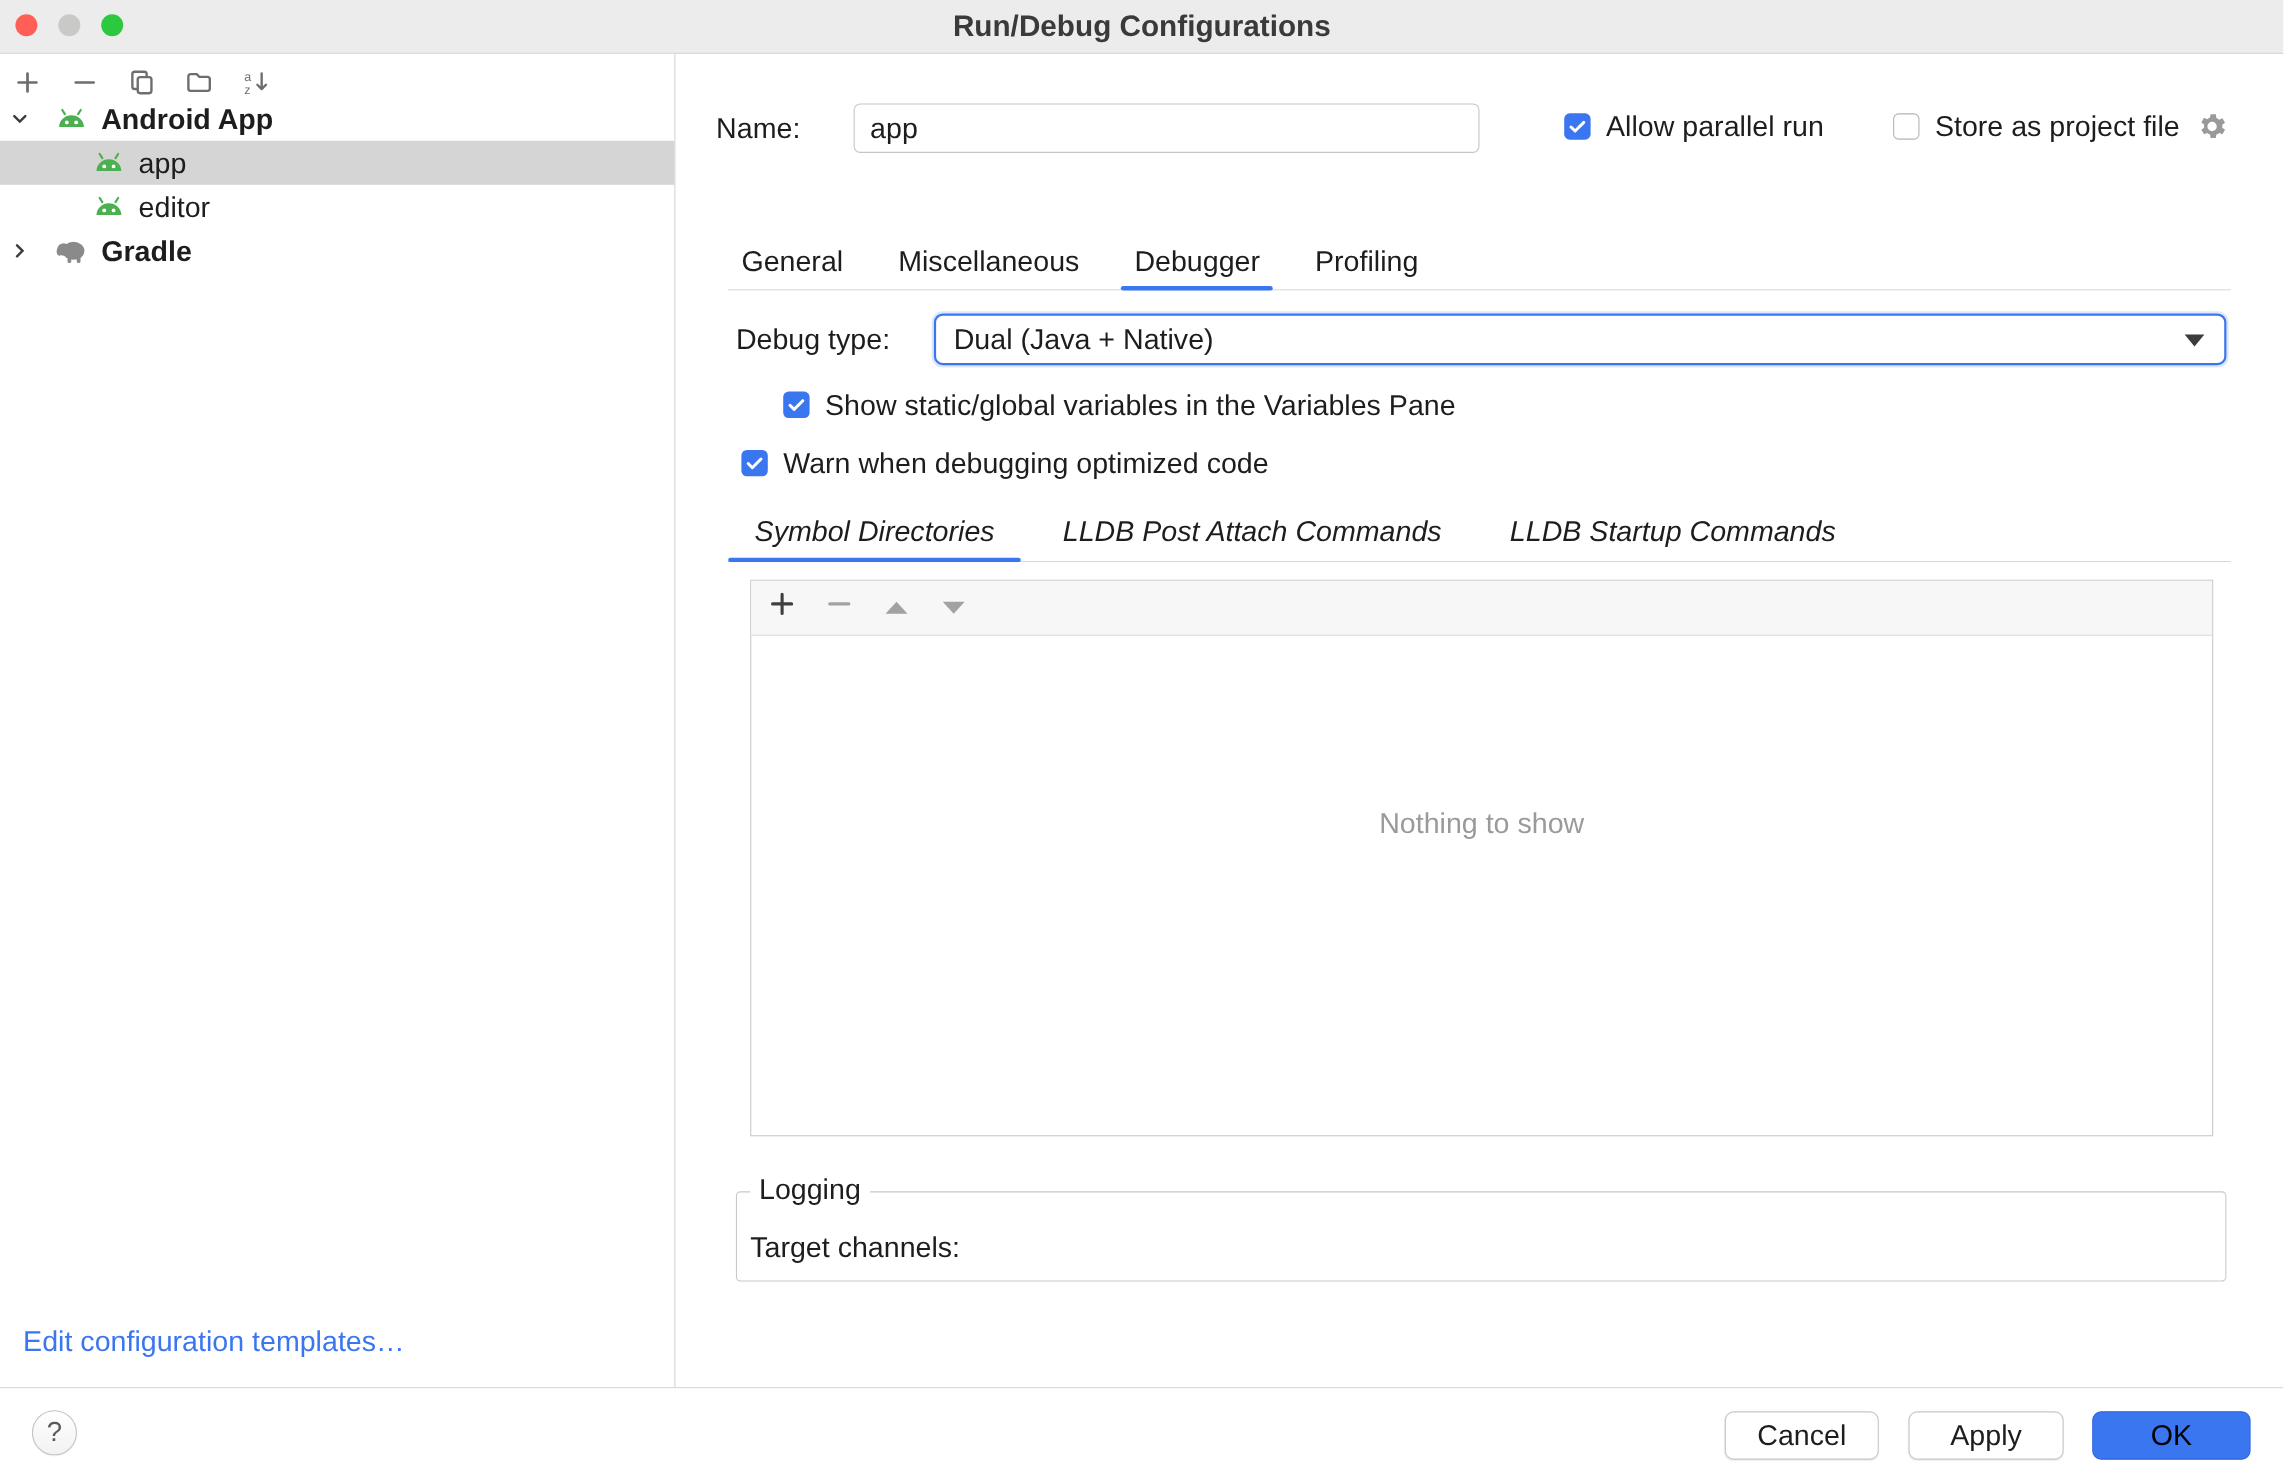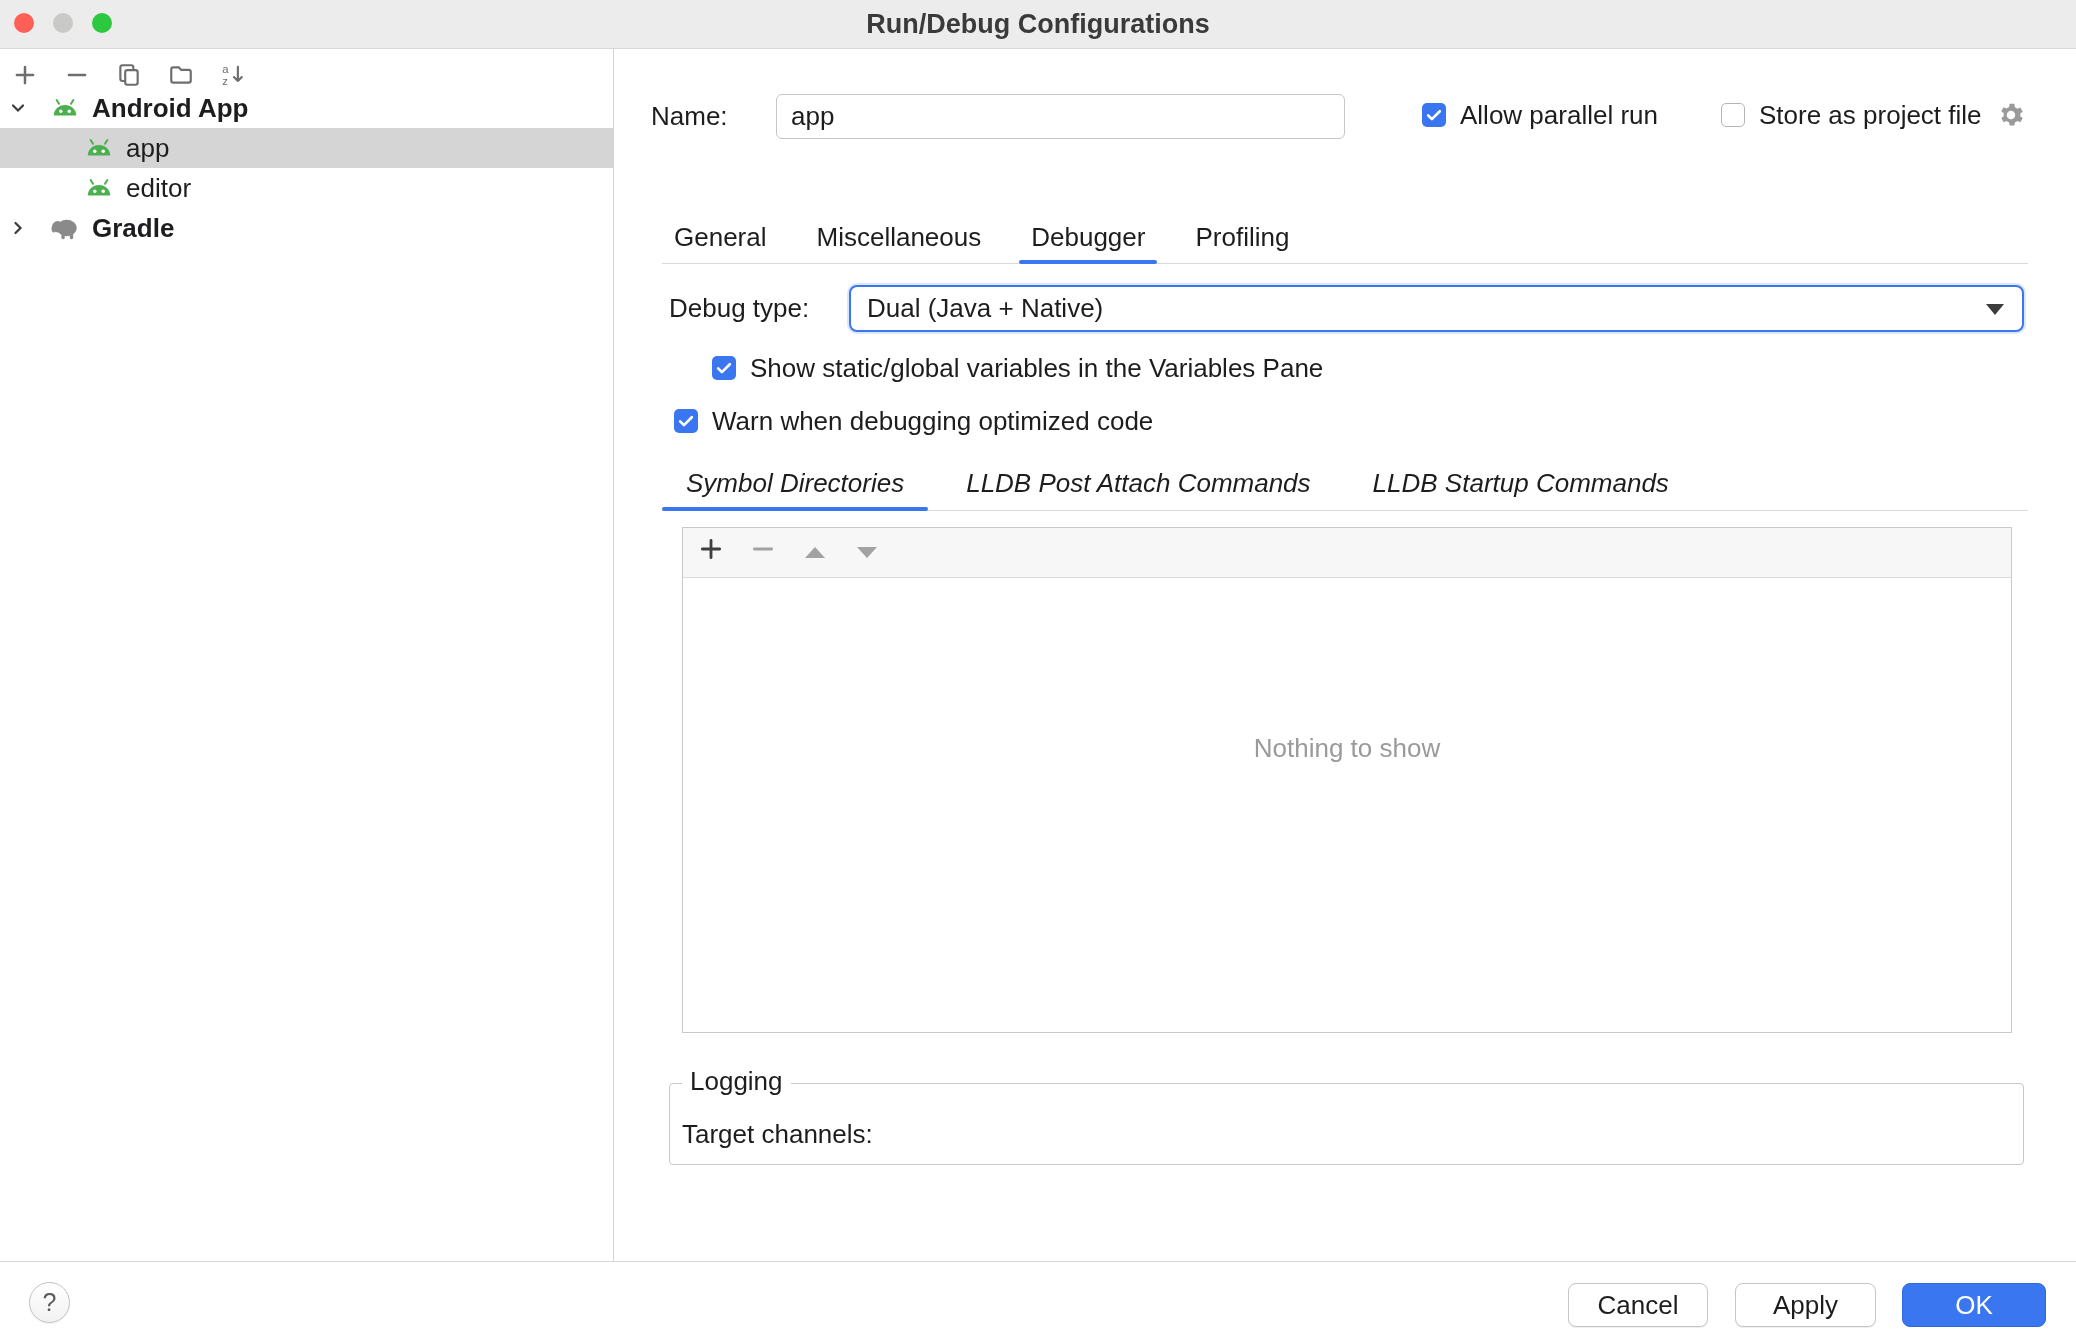--- a/index.html
+++ b/index.html
@@ -111,21 +111,21 @@
     position:absolute; left:29px; top:20px; width:41px; height:41px; border-radius:50%;
     border:1.5px solid #c2c2c2; background:linear-gradient(#ffffff,#f2f2f2);
     display:flex; align-items:center; justify-content:center;
     color:#5a5a5a; font-size:25px; box-shadow:0 1px 1px rgba(0,0,0,0.06);
   }
   .btn {
     position:absolute; top:21px; height:44px; border-radius:8px; font-size:26px;
     display:flex; align-items:center; justify-content:center; white-space:nowrap; cursor:default;
   }
   .btn.secondary { background:#fff; border:1px solid #c6c6c6; box-shadow:0 1px 1px rgba(0,0,0,0.07); color:#1d1d1f; }
-  .btn.primary { background:#3b76f1; color:#ffffff; border:1px solid #2f67de; }
+  .btn.primary { background:#3b76f1; color:#000000; border:1px solid #2f67de; }
 </style>
 </head>
 <body>
 
 <div class="window">
 
   <div class="titlebar">
     <span class="tl close"></span>
     <span class="tl min"></span>
     <span class="tl max"></span>
@@ -231,20 +231,21 @@
             <path d="M2.6 7.2 C0.9 8 0.3 10.4 1.1 12.4 C1.6 13.7 3.1 14.1 3.7 13.3 L2.9 11.9 C2.3 12.1 1.9 11 2.3 9.7 C2.6 8.8 3.4 8.2 3.4 8.2 Z"></path>
             <rect x="9" y="14" width="2.8" height="5.3" rx="1.2"></rect>
             <rect x="16" y="14" width="2.8" height="5.3" rx="1.2"></rect>
           </svg>
         </span>
         <span class="tree-label bold">Gradle</span>
       </div>
 
     </div>
 
+    <div class="side-link">Edit configuration templates…</div>
   </div>
 
   <div class="main">
 
     <div class="abs label" style="left:651px; top:99px;">Name:</div>
     <div class="abs" style="left:776px; top:94px; width:569px; height:45px;">
       <input class="textfield" type="text" value="app" style="">
     </div>
 
     <div class="abs cb-row" style="left:1422px; top:98px;">

